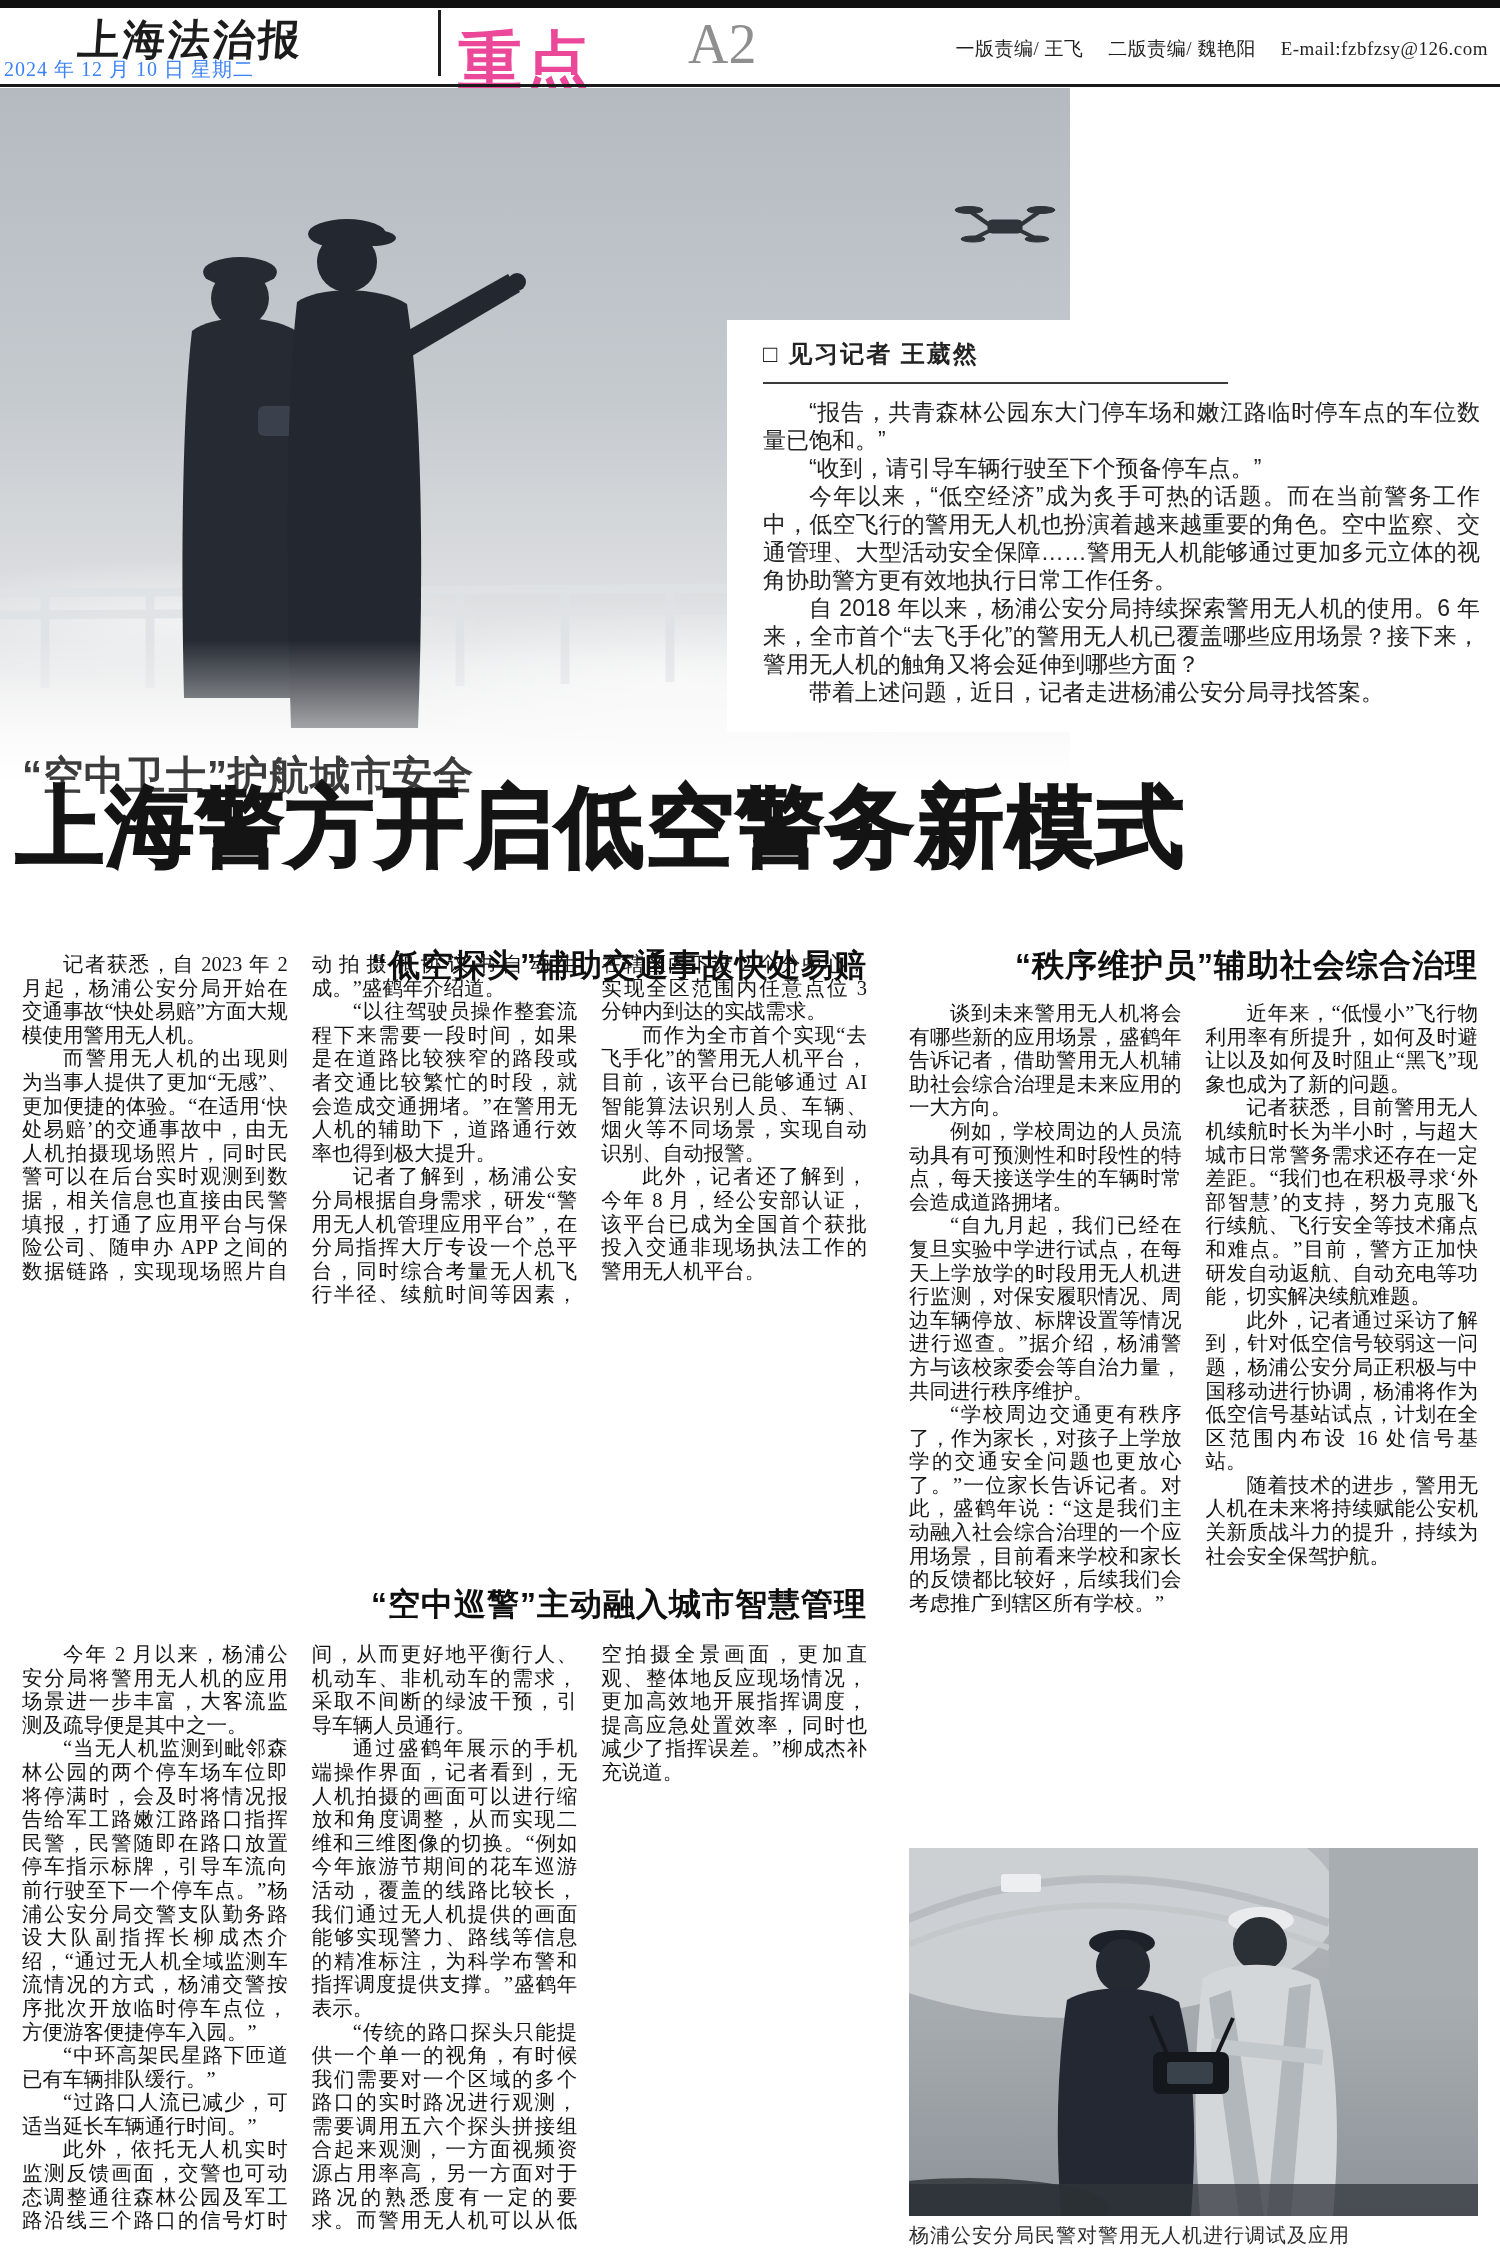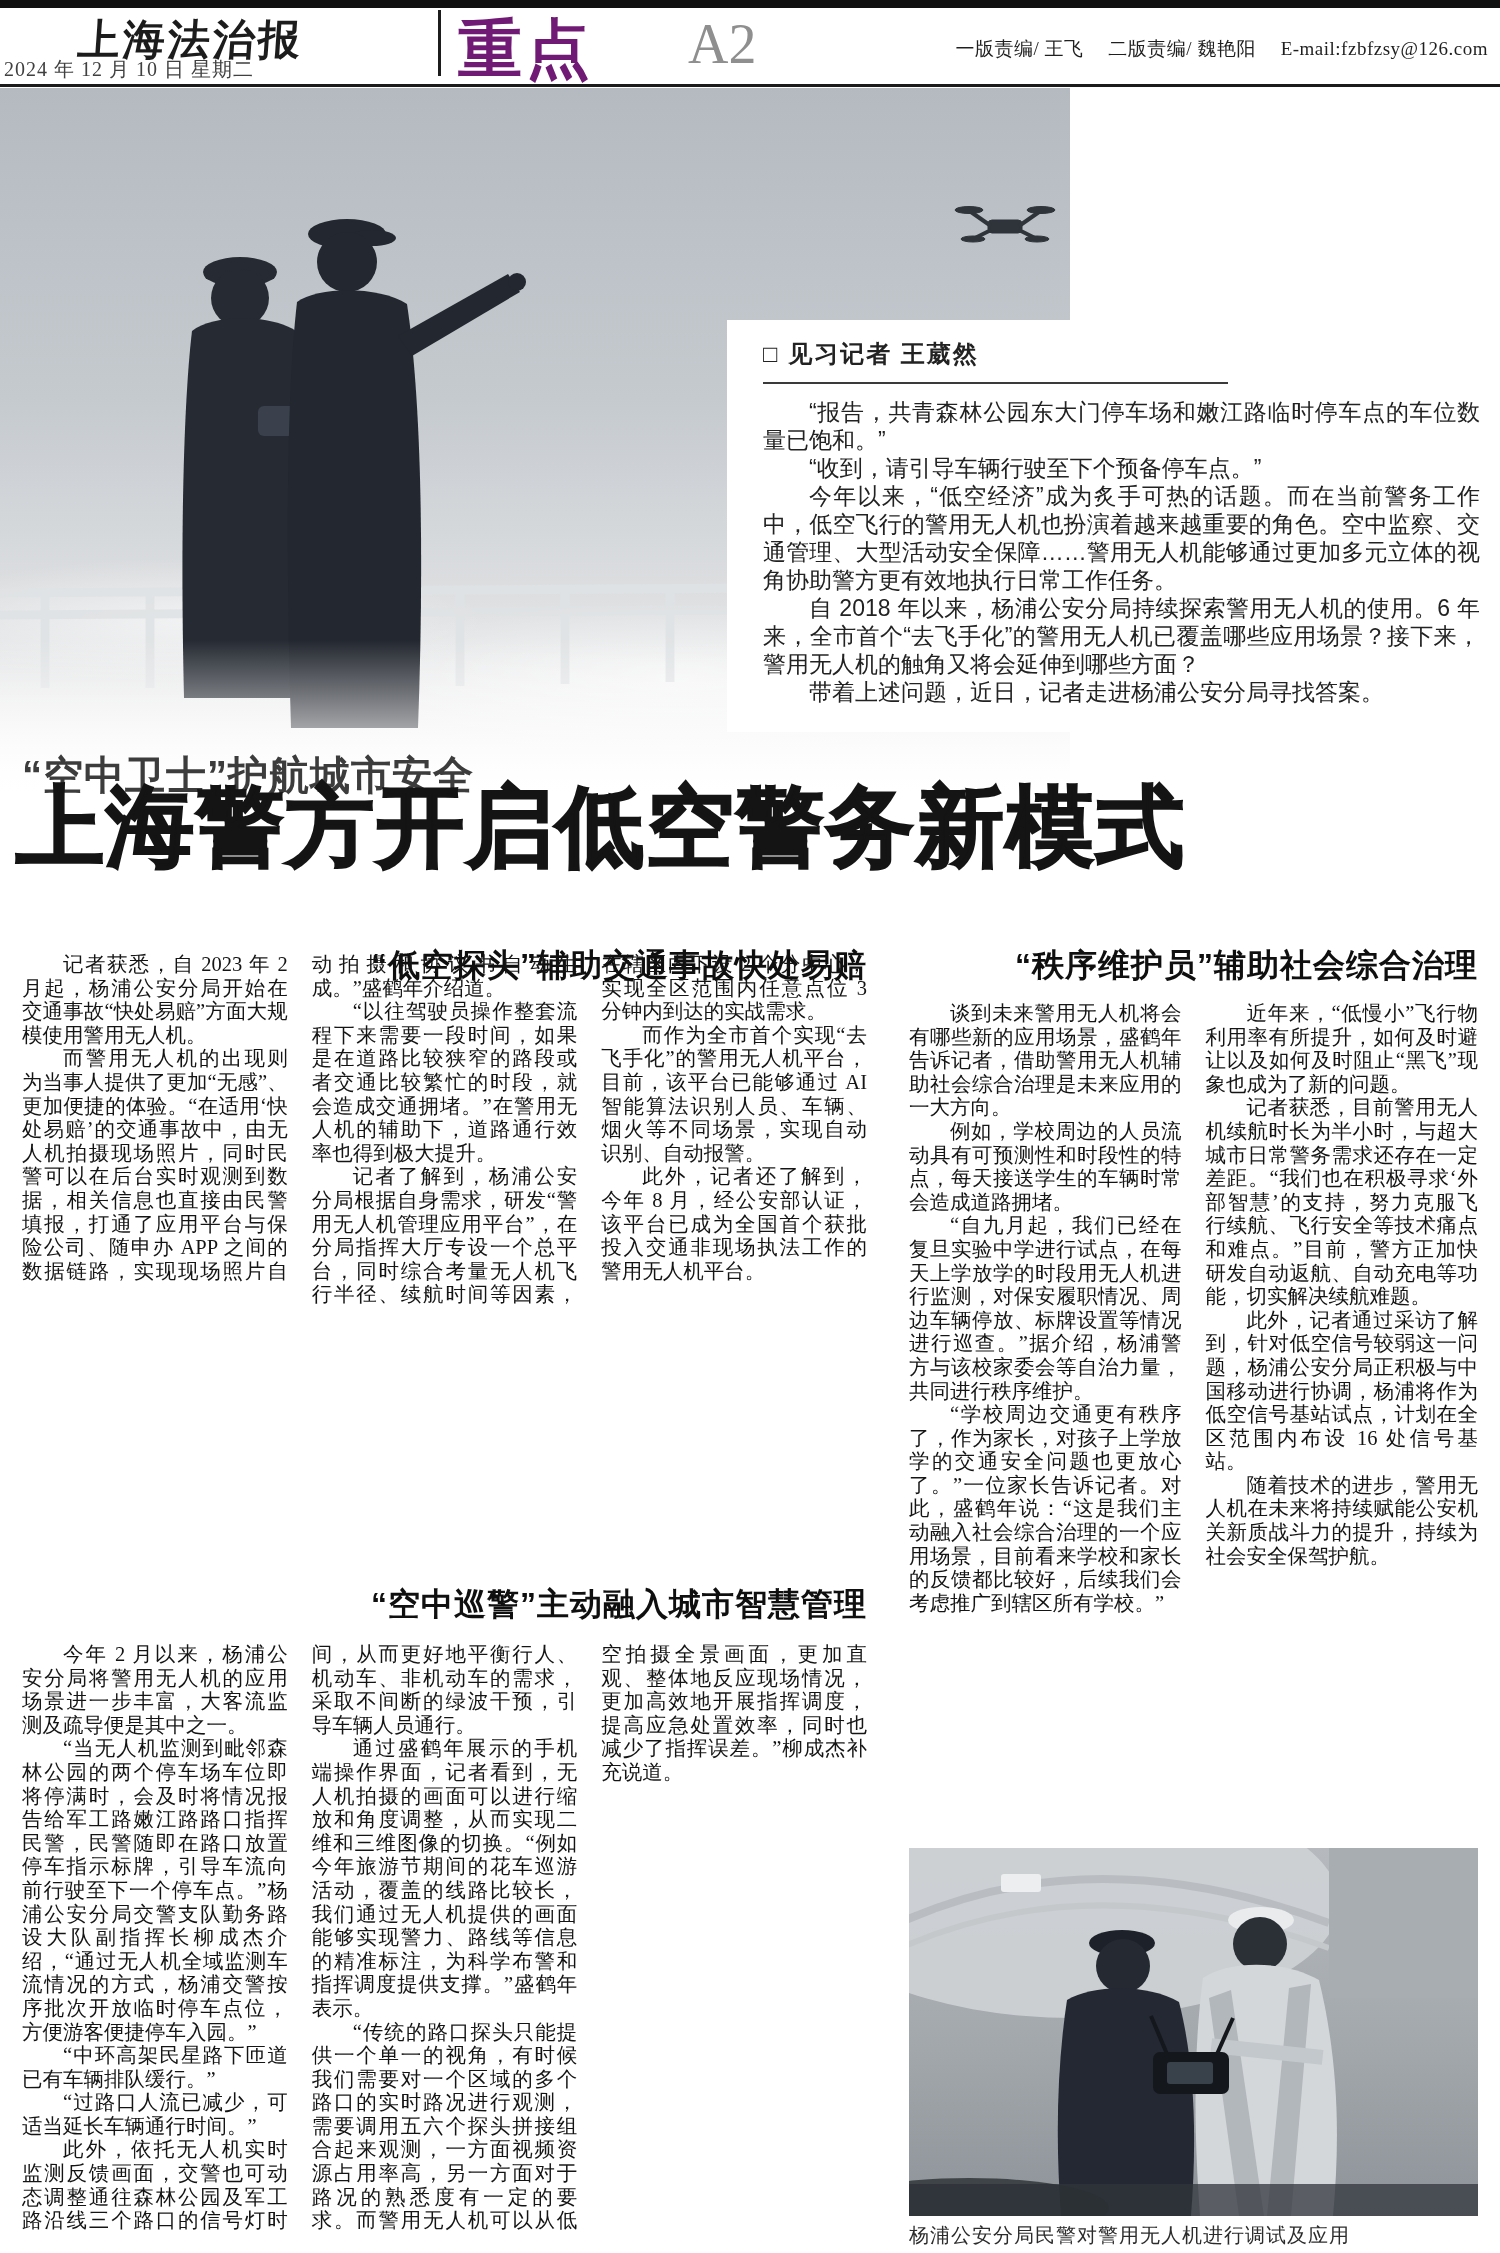--- a/index.html
+++ b/index.html
@@ -11,24 +11,24 @@
   }
   .abs { position:absolute; }
 
   
   .topbar { left:0; top:0; width:1500px; height:8px; background:#101010; }
   .masthead {
     left:78px; top:12px; font-size:42px; font-weight:900; letter-spacing:3px;
     color:#1c1c1c; font-family:"Liberation Serif", serif;
     transform:skewX(-4deg);
   }
-  .issue-date { left:4px; top:56px; font-size:20px; color:#404040; letter-spacing:1px; }
+  .issue-date { left:4px; top:56px; font-size:20px; color:#3b82f6; letter-spacing:1px; }
   .head-divider { left:438px; top:10px; width:3px; height:66px; background:#1c1c1c; }
   .section-name {
-    left:458px; top:6px; font-size:64px; font-weight:900; color:#701a75;
+    left:458px; top:18px; font-size:64px; font-weight:900; color:#ec4899;
     font-family:"Liberation Serif", serif; letter-spacing:4px;
   }
   .page-no { left:688px; top:12px; font-size:56px; color:#8f8f8f; font-family:"Liberation Serif", serif; }
   .editors { right:12px; top:36px; font-size:19px; color:#1f1f1f; letter-spacing:0.5px; }
   .header-rule { left:0; top:84px; width:1500px; height:3px; background:#1b1b1b; }
 
   
   .main-photo {
     left:0; top:88px; width:1070px; height:740px; overflow:hidden;
     background:

